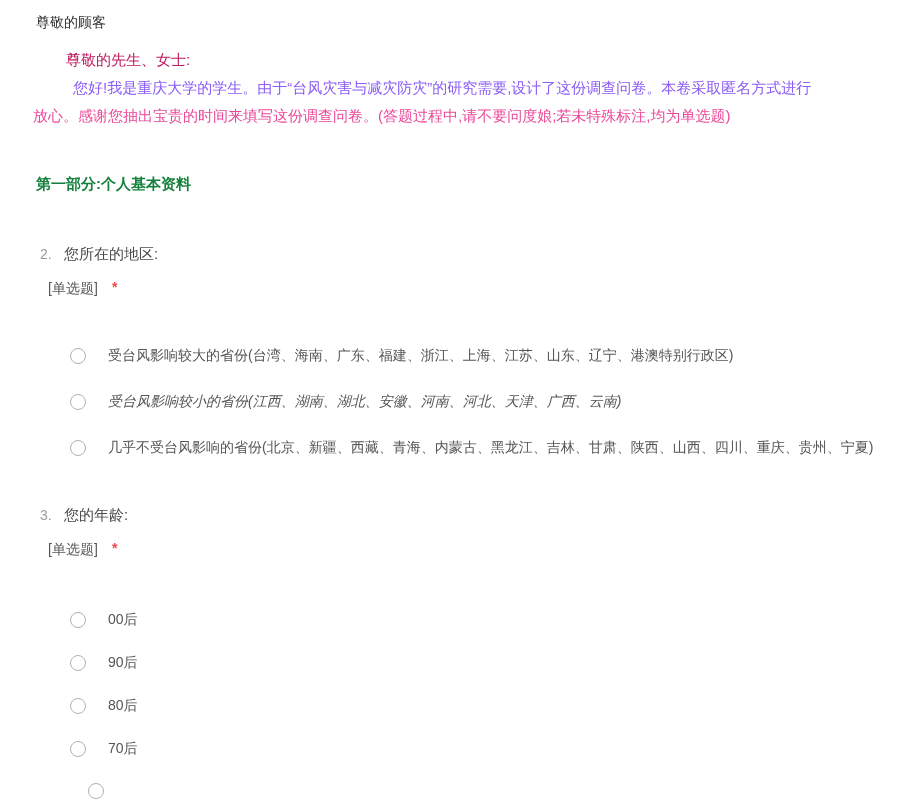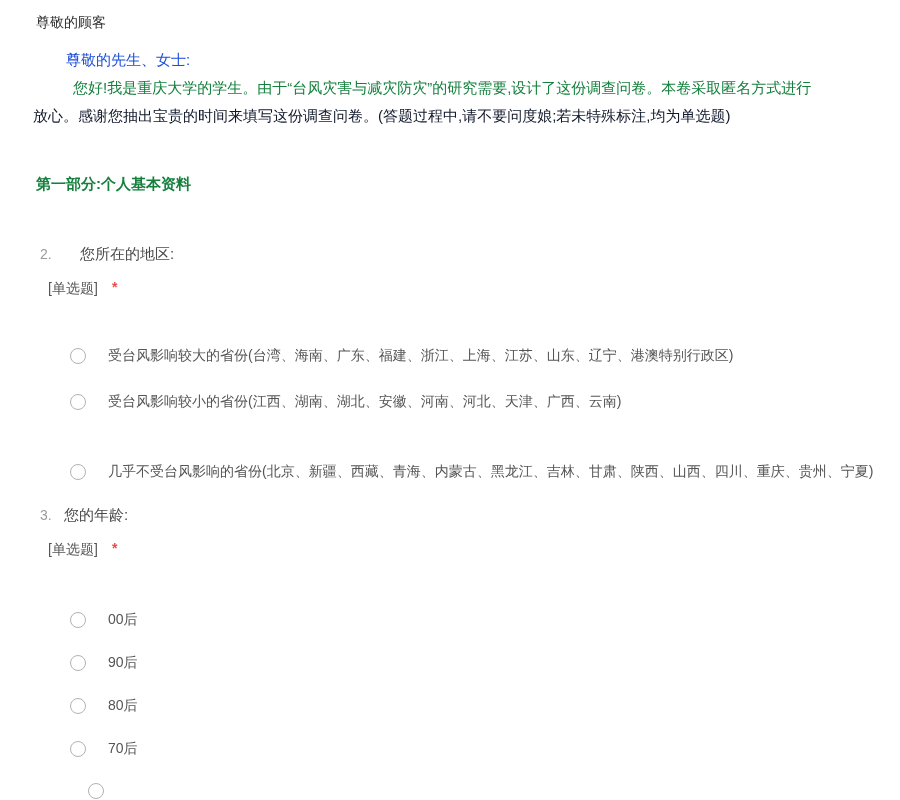--- a/index.html
+++ b/index.html
@@ -11,39 +11,39 @@
     font-family: "Liberation Sans", "DejaVu Sans", sans-serif;
   }
   .abs { position: absolute; line-height: 1.25; white-space: nowrap; }
 
   .greeting-title {
     left: 36px; top: 14px;
     font-size: 14px; font-weight: normal; color: #2f2f2f;
   }
   .salutation {
     left: 66px; top: 51px;
-    font-size: 15px; color: #1d4ed8;
+    font-size: 15px; color: #be185d;
   }
   .para-line1 {
     left: 73px; top: 79px;
-    font-size: 15px; color: #15803d;
+    font-size: 15px; color: #8b5cf6;
   }
   .para-line2 {
     left: 33px; top: 107px;
-    font-size: 15px; color: #0f172a;
+    font-size: 15px; color: #ec4899;
   }
   .section-title {
     left: 36px; top: 175px;
     font-size: 15px; font-weight: bold; color: #15803d;
   }
 
   .q-number { font-size: 14px; color: #9b9b9b; }
   .q-title  { font-size: 15px; color: #4a4a4a; }
   .q2-number { left: 40px; top: 246px; }
-  .q2-title  { left: 64px; top: 245px; margin-left: 16px; }
+  .q2-title  { left: 64px; top: 245px; }
   .q3-number { left: 40px; top: 507px; }
   .q3-title  { left: 64px; top: 506px; }
 
   .q-tag { font-size: 14px; color: #555555; }
   .q2-tag { left: 48px; top: 280px; }
   .q3-tag { left: 48px; top: 541px; }
   .q-star { font-size: 14px; color: #ee4a4a; font-weight: bold; }
   .q2-star { left: 112px; top: 279px; }
   .q3-star { left: 112px; top: 540px; }
 
@@ -60,22 +60,22 @@
     background: #ffffff;
     flex: 0 0 auto;
     cursor: pointer;
   }
   .option-label {
     margin-left: 22px;
     font-size: 14px; color: #555555;
   }
 
   .q2-opt-0 { top: 347px; }
-  .q2-opt-1 { top: 393px; }
-  .q2-opt-2 { top: 463px; }
+  .q2-opt-1 { top: 393px; font-style: italic; }
+  .q2-opt-2 { top: 439px; }
 
   .q3-opt-0 { top: 611px; }
   .q3-opt-1 { top: 654px; }
   .q3-opt-2 { top: 697px; }
   .q3-opt-3 { top: 740px; }
   .q3-opt-4 { top: 783px; flex-direction: column; }
 </style>
 </head>
 <body>
 

